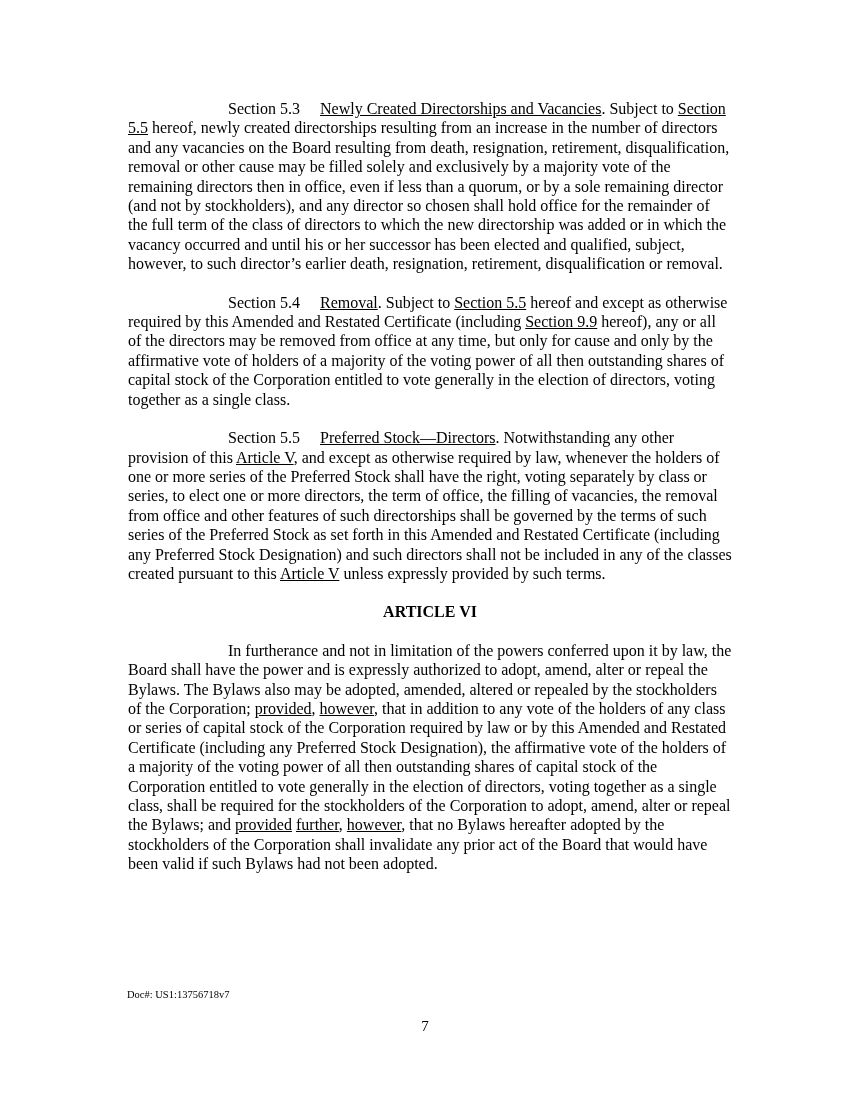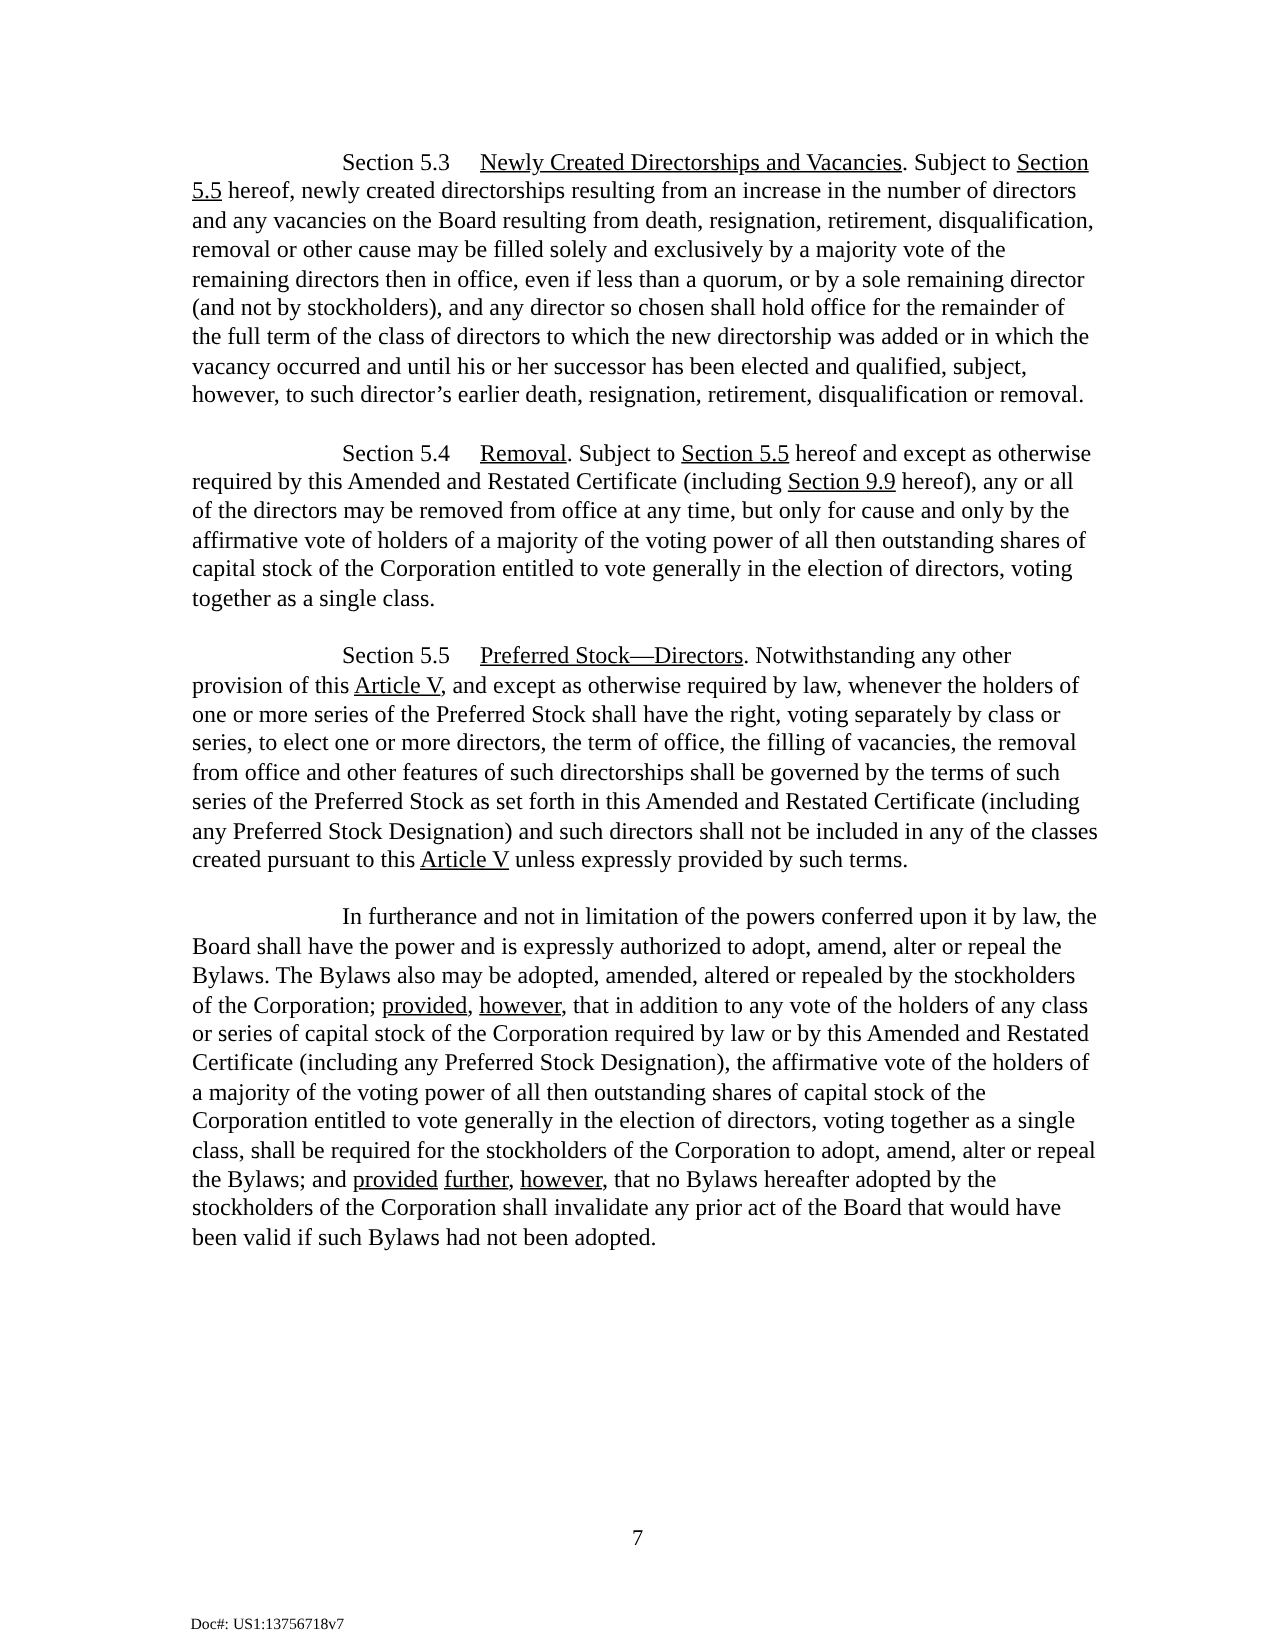--- a/index.html
+++ b/index.html
@@ -39,39 +39,40 @@
     position: absolute;
     top: 1017px;
     left: 0;
     width: 850px;
     text-align: center;
     font-size: 15px;
     line-height: 18px;
   }
   .doc-id {
     position: absolute;
-    top: 1078px;
+    top: 989px;
     left: 127px;
     font-size: 10.5px;
     line-height: 12px;
   }
 </style>
 </head>
 <body>
 
 <div class="page">
   <div class="content">
 
     <p class="para"><span>Section 5.3</span><span class="tab"></span><span class="u">Newly Created Directorships and Vacancies</span><span>. Subject to </span><span class="u">Section 5.5</span><span> hereof, newly created directorships resulting from an increase in the number of directors and any vacancies on the Board resulting from death, resignation, retirement, disqualification, removal or other cause may be filled solely and exclusively by a majority vote of the remaining directors then in office, even if less than a quorum, or by a sole remaining director (and not by stockholders), and any director so chosen shall hold office for the remainder of the full term of the class of directors to which the new directorship was added or in which the vacancy occurred and until his or her successor has been elected and qualified, subject, however, to such director’s earlier death, resignation, retirement, disqualification or removal.</span></p>
 
     <p class="para"><span>Section 5.4</span><span class="tab"></span><span class="u">Removal</span><span>. Subject to </span><span class="u">Section 5.5</span><span> hereof and except as otherwise required by this Amended and Restated Certificate (including </span><span class="u">Section 9.9</span><span> hereof), any or all of the directors may be removed from office at any time, but only for cause and only by the affirmative vote of holders of a majority of the voting power of all then outstanding shares of capital stock of the Corporation entitled to vote generally in the election of directors, voting together as a single class.</span></p>
 
     <p class="para"><span>Section 5.5</span><span class="tab"></span><span class="u">Preferred Stock—Directors</span><span>. Notwithstanding any other provision of this </span><span class="u">Article V</span><span>, and except as otherwise required by law, whenever the holders of one or more series of the Preferred Stock shall have the right, voting separately by class or series, to elect one or more directors, the term of office, the filling of vacancies, the removal from office and other features of such directorships shall be governed by the terms of such series of the Preferred Stock as set forth in this Amended and Restated Certificate (including any Preferred Stock Designation) and such directors shall not be included in any of the classes created pursuant to this </span><span class="u">Article V</span><span> unless expressly provided by such terms.</span></p>
 
     <div class="article-heading">
+      <div>ARTICLE VI</div>
     </div>
 
     <p class="para"><span>In furtherance and not in limitation of the powers conferred upon it by law, the Board shall have the power and is expressly authorized to adopt, amend, alter or repeal the Bylaws. The Bylaws also may be adopted, amended, altered or repealed by the stockholders of the Corporation; </span><span class="u">provided</span><span>, </span><span class="u">however</span><span>, that in addition to any vote of the holders of any class or series of capital stock of the Corporation required by law or by this Amended and Restated Certificate (including any Preferred Stock Designation), the affirmative vote of the holders of a majority of the voting power of all then outstanding shares of capital stock of the Corporation entitled to vote generally in the election of directors, voting together as a single class, shall be required for the stockholders of the Corporation to adopt, amend, alter or repeal the Bylaws; and </span><span class="u">provided</span><span> </span><span class="u">further</span><span>, </span><span class="u">however</span><span>, that no Bylaws hereafter adopted by the stockholders of the Corporation shall invalidate any prior act of the Board that would have been valid if such Bylaws had not been adopted.</span></p>
 
   </div>
 
   <div class="page-number">7</div>
   <div class="doc-id">Doc#: US1:13756718v7</div>
 </div>
 

